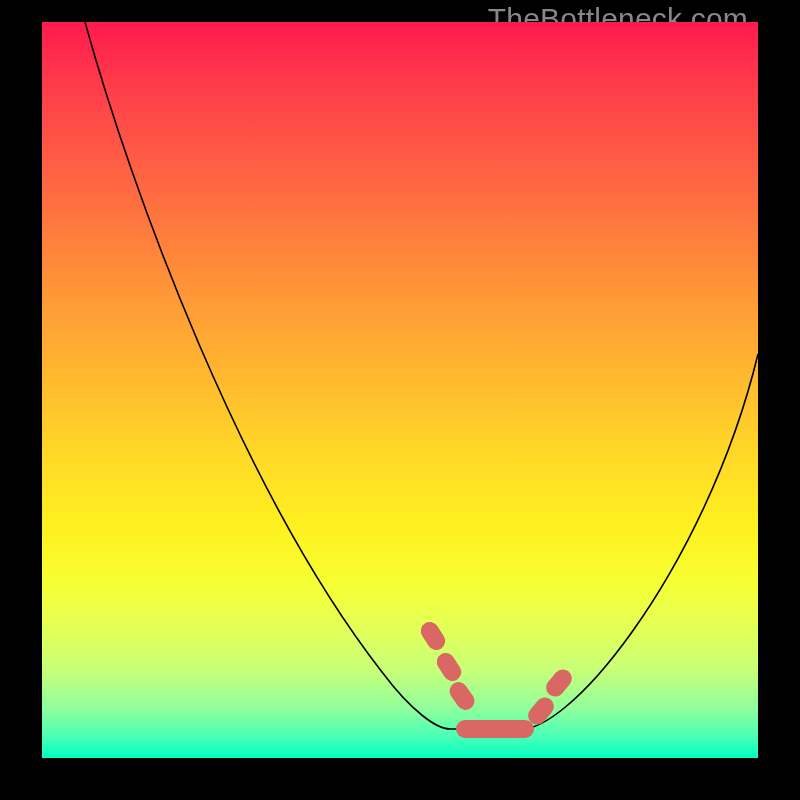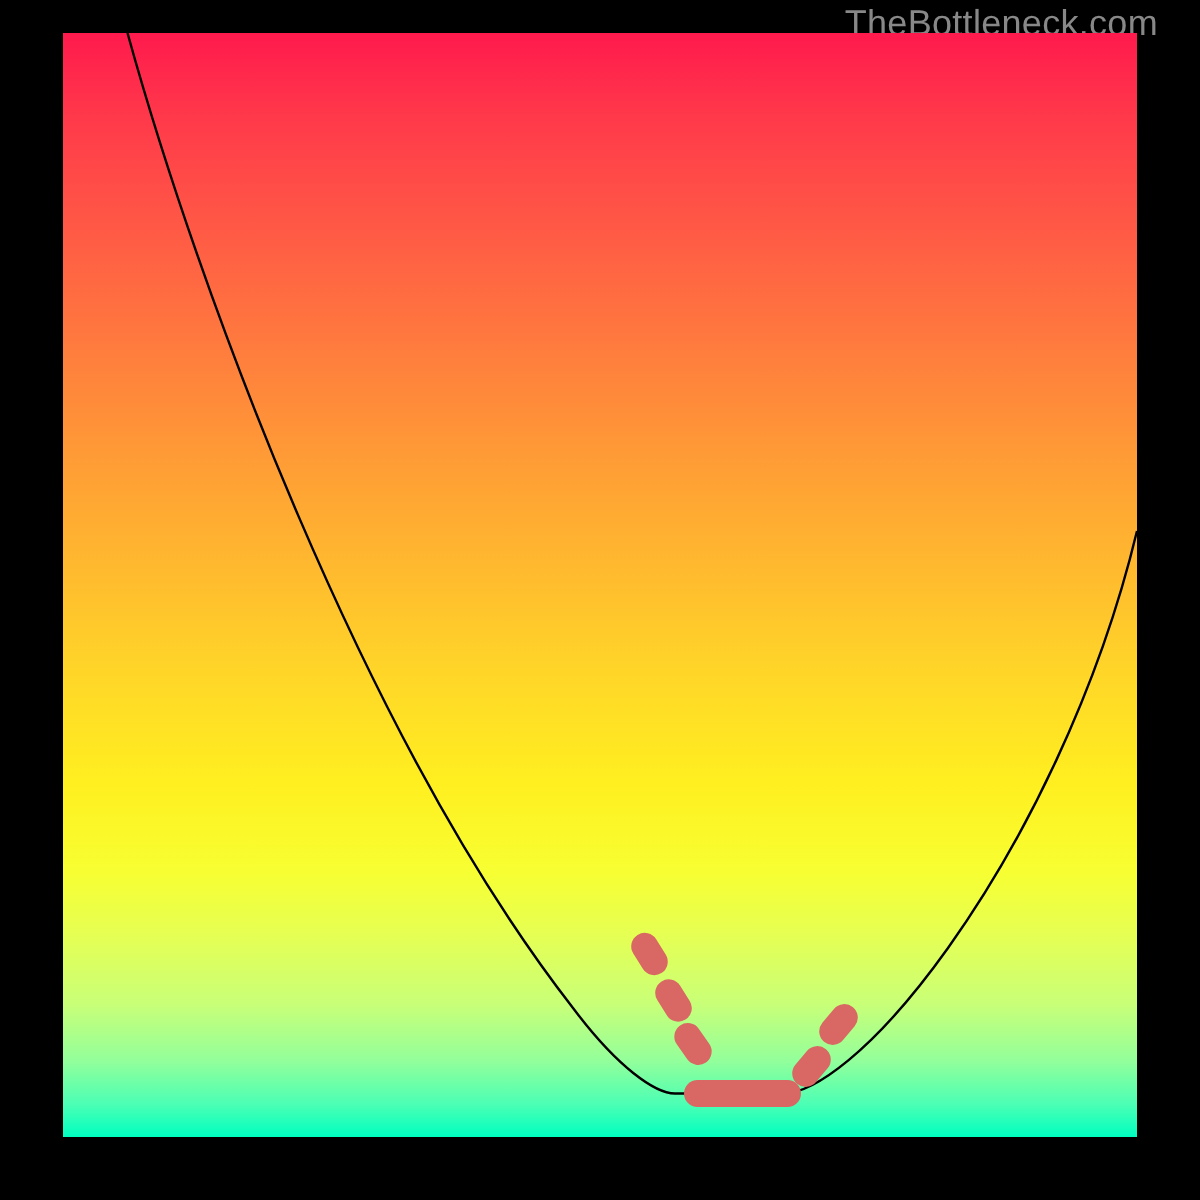--- a/index.html
+++ b/index.html
@@ -30,23 +30,23 @@
       #e4ff55 82%,
       #c8ff78 88%,
       #94ff9a 93%,
       #4cffb4 97%,
       #00ffc0 100%
     );
   }
   .attribution {
     position: absolute;
     top: 2px;
-    right: 28px;
+    right: 52px;
     color: #888;
-    font-size: 24px;
+    font-size: 30px;
     font-weight: 500;
     letter-spacing: 0.2px;
   }
   svg.curve {
     position: absolute;
     left: 0;
     top: 0;
     width: 716px;
     height: 736px;
     overflow: visible;

